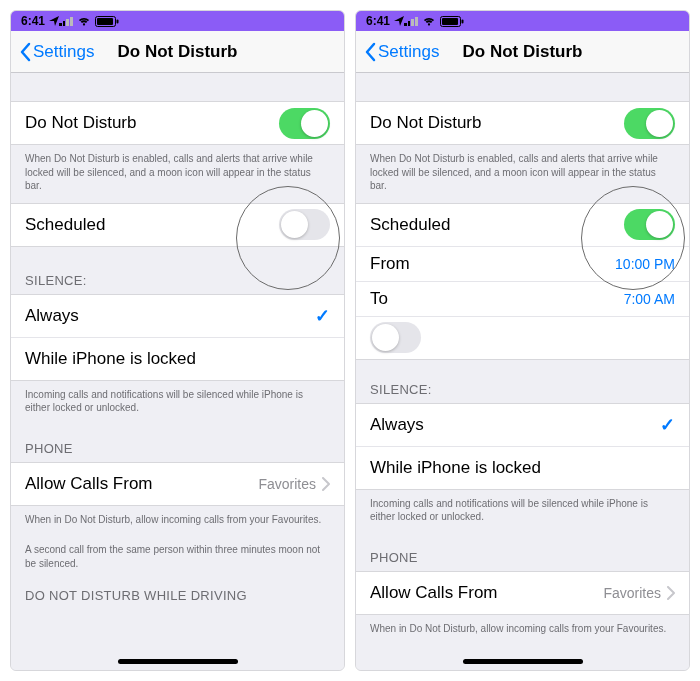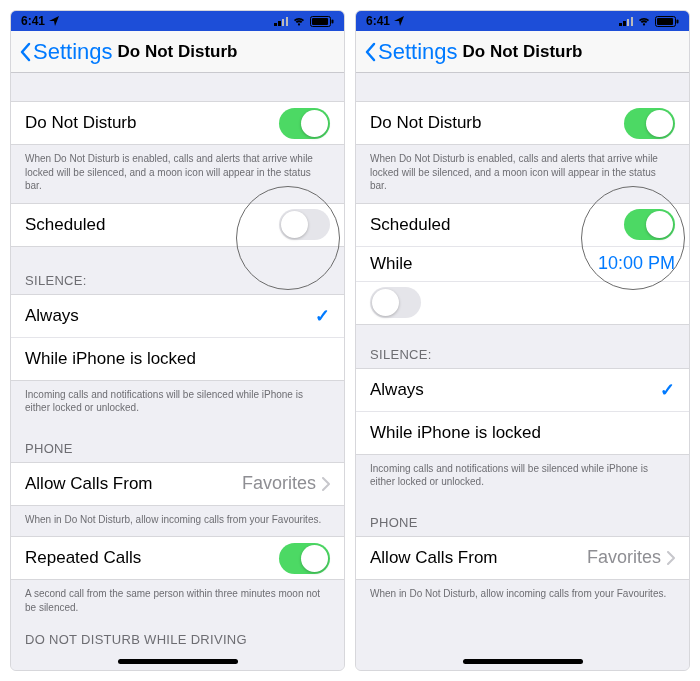--- a/index.html
+++ b/index.html
@@ -15,42 +15,42 @@
     width:335px; height:661px;
     background:#efeff4;
     border-radius:6px;
     overflow:hidden;
     position:relative;
     border:1px solid #d7d7db;
   }
   
   .statusbar {
     height:20px;
-    background:#1d4ed8;
-    display:flex; align-items:center; justify-content:space-between;
+    background:#8b5cf6;
+    display:flex; align-items:center; 
     padding:0 10px;
     font-size:12px; font-weight:600;
     color:#000;
   }
   .sb-left { display:flex; align-items:center; gap:4px; }
   .sb-right { display:flex; align-items:center; gap:4px; }
   .loc-icon svg { display:block; }
   
   .navbar {
     height:42px;
     background:#f8f8f8;
     border-bottom:1px solid #c9c9ce;
     display:flex; align-items:center;
     position:relative;
     padding:0 8px;
   }
   .back {
     color:#007aff;
     display:flex; align-items:center;
-    font-size:22px;
+    font-size:17px;
   }
   .back svg { margin-right:2px; }
   .navtitle {
     position:absolute; left:0; right:0;
     text-align:center;
     font-size:17px; font-weight:600; color:#000;
     pointer-events:none;
   }
   
   .content {
@@ -63,21 +63,21 @@
     background:#fff;
     border-top:1px solid #d7d7db;
     border-bottom:1px solid #d7d7db;
     min-height:44px;
     display:flex; align-items:center; justify-content:space-between;
     padding:0 14px;
     font-size:17px; color:#000;
   }
   .cell + .cell { border-top:1px solid #e5e5ea; margin-top:-1px; }
   .cell .label { }
-  .cell .value { color:#8e8e93; font-size:18px; display:flex; align-items:center; gap:6px;}
+  .cell .value { color:#8e8e93; font-size:14px; display:flex; align-items:center; gap:6px;}
   .cell .value.blue { color:#007aff; }
   .footer {
     padding:7px 14px 10px 14px;
     font-size:10px; color:#6d6d72;
     line-height:1.35;
   }
   .header-label {
     padding:16px 14px 6px 14px;
     font-size:13px; color:#6d6d72;
     text-transform:uppercase;
@@ -205,26 +205,20 @@
           <span>Favorites</span>
           <span class="chev">
               <svg width="8" height="14" viewBox="0 0 8 14">
                 <path d="M1 1 L7 7 L1 13" stroke="#c7c7cc" stroke-width="2" fill="none" stroke-linecap="round" stroke-linejoin="round"></path>
               </svg>
             </span>
         </span>
       </div>
       <div class="footer">When in Do Not Disturb, allow incoming calls from your Favourites.</div>
 
-      <div class="cell">
-        <span class="label">Repeated Calls</span>
-        <span class="toggle on">
-            <span class="knob"></span>
-          </span>
-      </div>
       <div class="footer">A second call from the same person within three minutes moon not be silenced.</div>
 
       <div class="header-label" style="padding-top:8px;">DO NOT DISTURB WHILE DRIVING</div>
     </div>
 
     <div class="homebar"></div>
     <div class="hl-circle left"></div>
   </div>
 
   <div class="phone">
@@ -279,22 +273,26 @@
       </div>
       <div class="footer">When Do Not Disturb is enabled, calls and alerts that arrive while locked will be silenced, and a moon icon will appear in the status bar.</div>
 
       <div class="cell">
         <span class="label">Scheduled</span>
         <span class="toggle on">
             <span class="knob"></span>
           </span>
       </div>
       <div class="cell" style="min-height:36px;">
-        <span class="label">While</span>
+        <span class="label">From</span>
         <span class="value blue">10:00 PM</span>
+      </div>
+      <div class="cell" style="min-height:36px;">
+        <span class="label">To</span>
+        <span class="value blue">7:00 AM</span>
       </div>
       <div class="cell">
         <span class="toggle">
             <span class="knob"></span>
           </span>
       </div>
 
       <div class="header-label" style="padding-top:22px;">SILENCE:</div>
       <div class="cell">
         <span class="label">Always</span>

